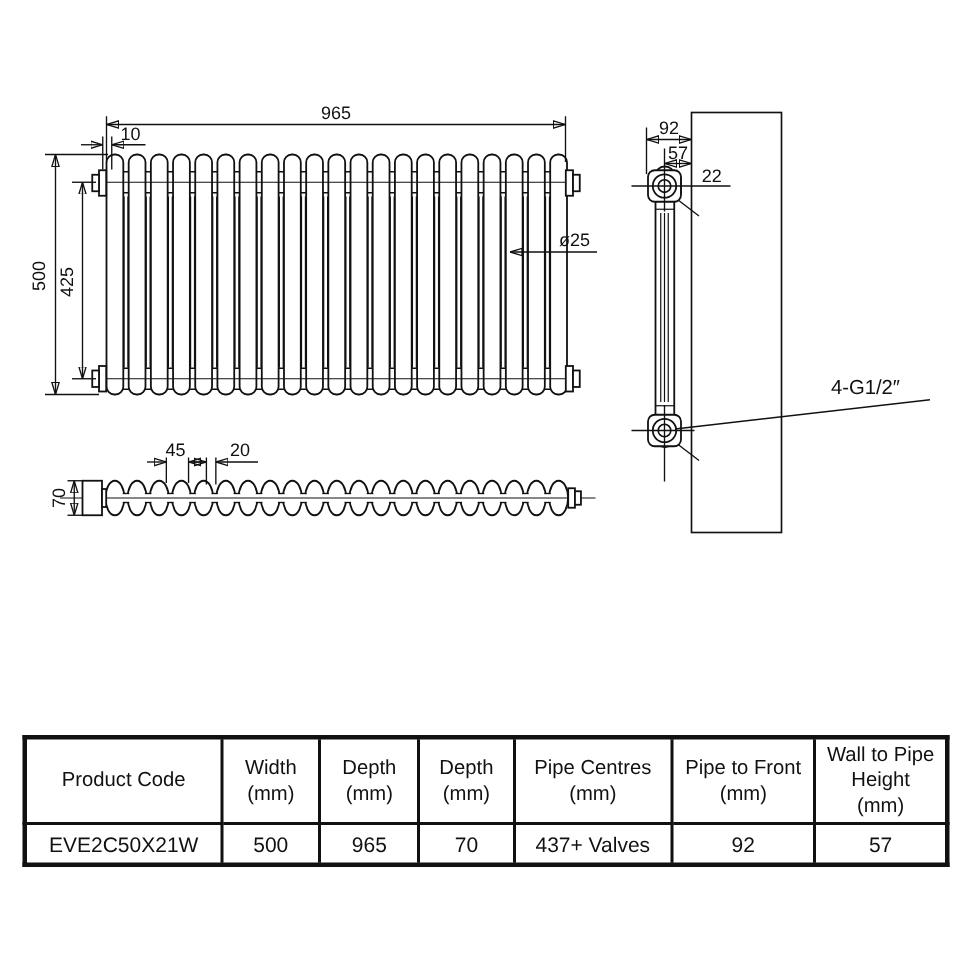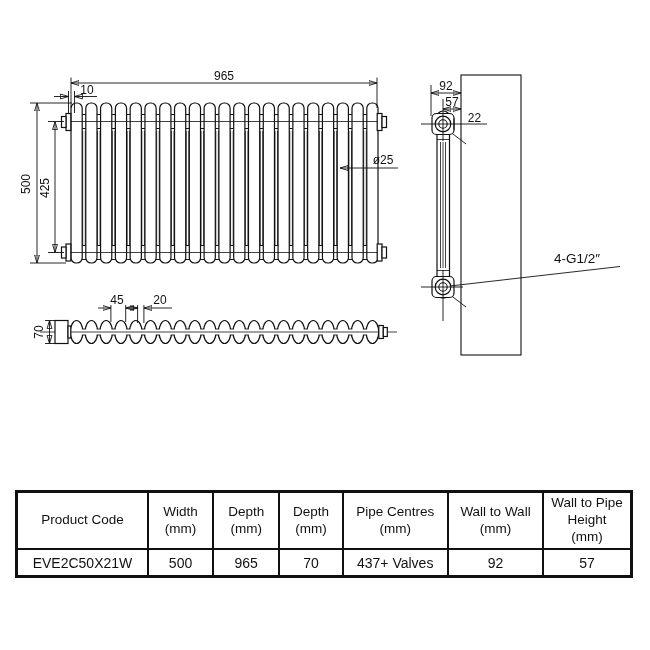--- a/index.html
+++ b/index.html
@@ -331,21 +331,21 @@
       </th>
       <th>
         <span class="title">Depth</span>
             <span class="unit">(mm)</span>
       </th>
       <th>
         <span class="title">Pipe Centres</span>
             <span class="unit">(mm)</span>
       </th>
       <th>
-        <span class="title">Wall to Wall</span>
+        <span class="title">Pipe to Front</span>
             <span class="unit">(mm)</span>
       </th>
       <th>
         <span class="title">Wall to Pipe Height</span>
             <span class="unit">(mm)</span>
       </th>
     </tr>
   </thead>
   <tbody>
     <tr>

